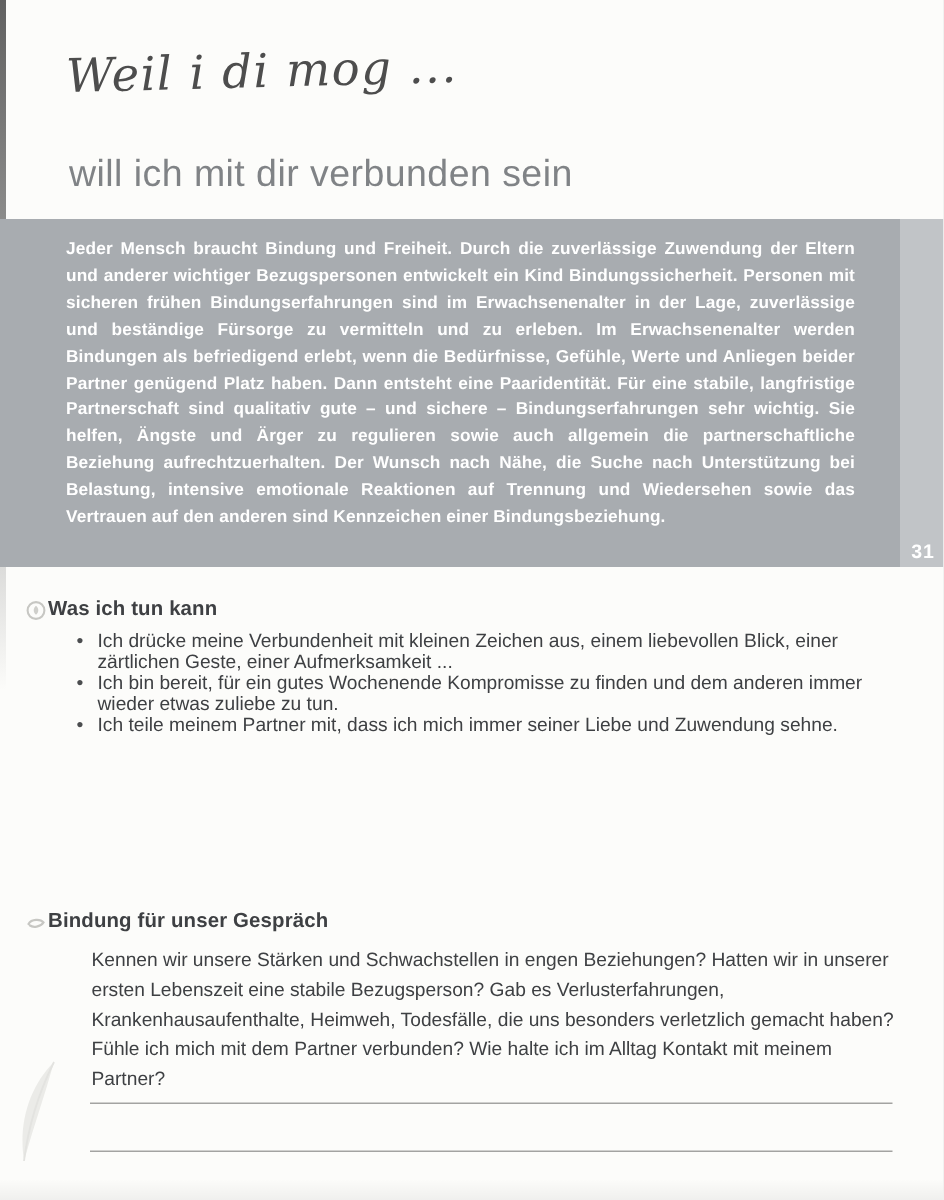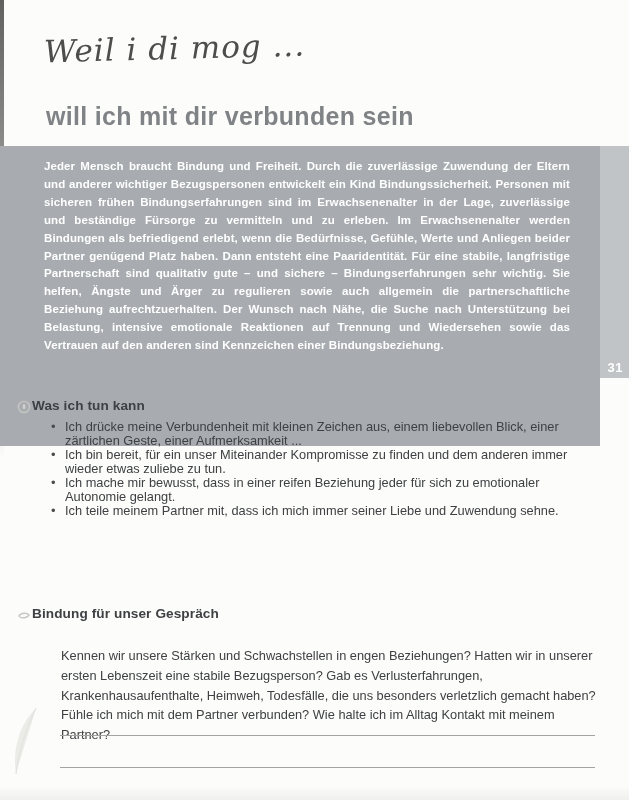--- a/index.html
+++ b/index.html
@@ -40,30 +40,30 @@
     letter-spacing: 1px;
     color: var(--script_ink, #4d4d4d);
     transform: rotate(-1.5deg);
     white-space: nowrap;
   }
 
   .page-title {
     position: absolute;
     left: 46px; top: 102px;
     font-size: 25px;
-    font-weight: 700;
+    font-weight: 400;
     letter-spacing: .3px;
     color: var(--title_gray, #808386);
     white-space: nowrap;
   }
 
   .intro-box {
     position: absolute;
     left: 0; top: 146px;
-    width: 600px; height: 300px;
+    width: 600px; height: 232px;
     background: var(--box_gray, #a8acb0);
   }
   .intro-text {
     padding: 12px 30px 0 44px;
     font-size: 11.5px;
     line-height: 17.9px;
     font-weight: 700;
     letter-spacing: .1px;
     color: var(--box_text, #ffffff);
     text-align: justify;
@@ -116,21 +116,21 @@
   }
   .todo-list li::before {
     content: "\2022";
     position: absolute;
     left: -14px; top: 0;
     font-size: 13px;
     color: #4b4d4f;
   }
 
   .questions-text {
-    margin-top: 25px;
+    margin-top: 9px;
     margin-left: 61px;
     max-width: 535px;
     font-size: 12.8px;
     line-height: 19.8px;
     color: var(--body_text, #3e4043);
   }
 
   .answer-line {
     position: absolute;
     left: 60px;
@@ -171,22 +171,21 @@
       <span class="icon">
         <svg viewBox="0 0 14 14" width="14" height="14">
           <circle cx="7" cy="7" r="5.6" fill="none" stroke="#c7c7c3" stroke-width="1.4"></circle>
           <path d="M7 3.8 C 9 5.2, 9 8.2, 7 9.8 C 5 8.2, 5 5.2, 7 3.8 Z" fill="#cfcfcb"></path>
         </svg>
       </span>
       <h2>Was ich tun kann</h2>
     </div>
     <ul class="todo-list">
       <li>Ich drücke meine Verbundenheit mit kleinen Zeichen aus, einem liebevollen Blick, einer zärtlichen Geste, einer Aufmerksamkeit ...</li>
-      <li>Ich bin bereit, für ein unser Miteinander Kompromisse zu finden und dem anderen immer wieder etwas zuliebe zu tun.</li>
-      <li>Ich mache mir bewusst, dass in einer reifen Beziehung jeder für sich zu emotionaler Autonomie gelangt.</li>
+      <li>Ich bin bereit, für ein gutes Wochenende Kompromisse zu finden und dem anderen immer wieder etwas zuliebe zu tun.</li>
       <li>Ich teile meinem Partner mit, dass ich mich immer seiner Liebe und Zuwendung sehne.</li>
     </ul>
   </section>
 
   <section class="section section-questions">
     <div class="heading-row">
       <span class="icon">
         <svg viewBox="0 0 14 14" width="14" height="14">
           <path d="M2 8 C 4 4.5, 10 4.5, 12 7 C 10 10, 5 10.5, 3 9" fill="none" stroke="#c7c7c3" stroke-width="1.5" stroke-linecap="round"></path>
         </svg>

